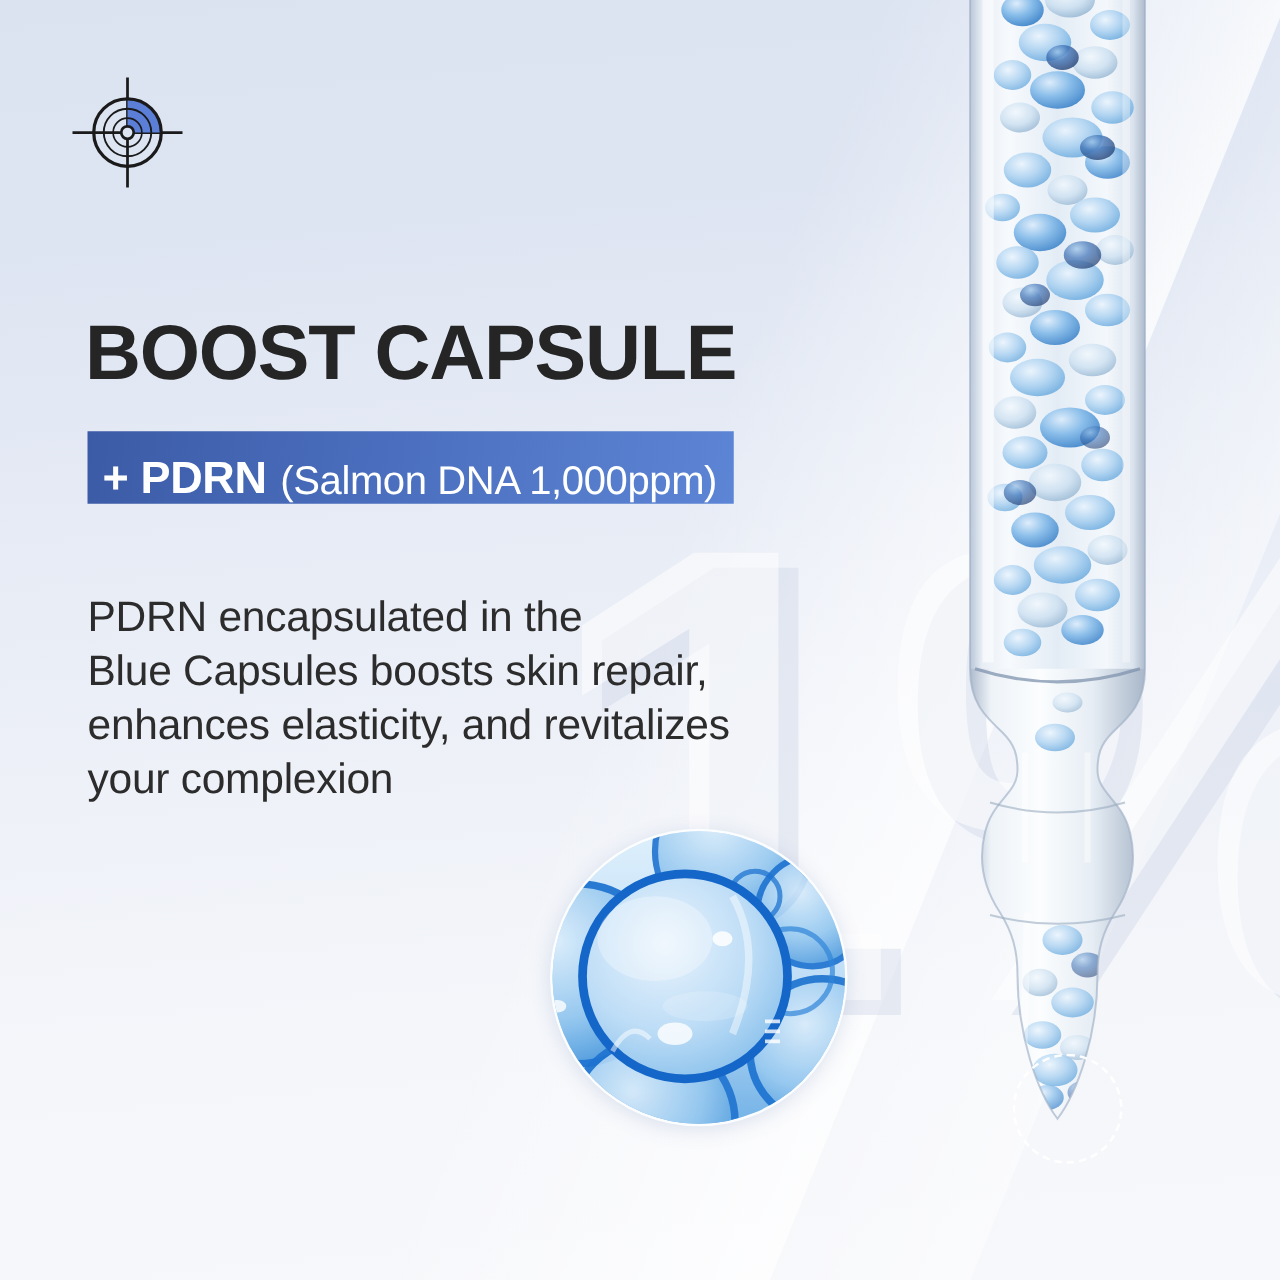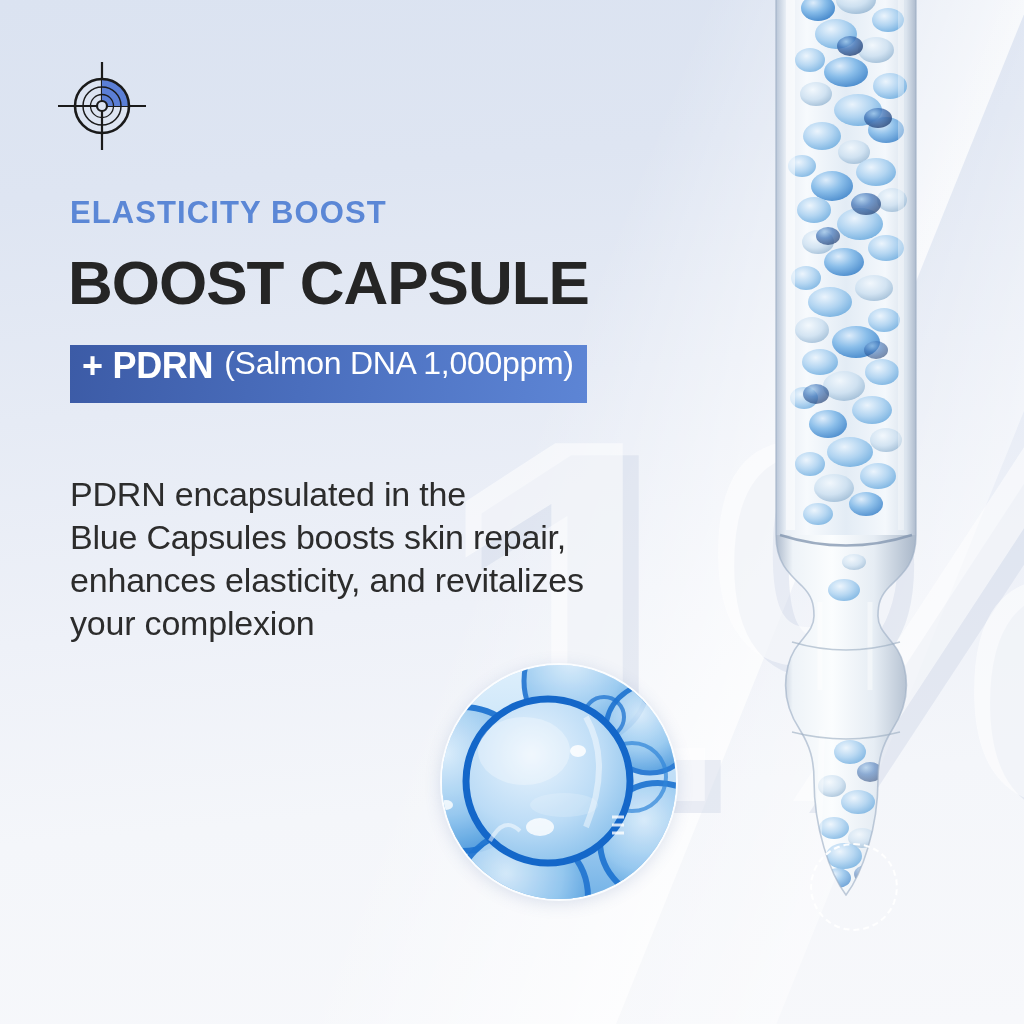--- a/index.html
+++ b/index.html
@@ -98,21 +98,21 @@
   }
 
   
   .band {
     position: absolute;
     left: 70px;
     top: 345px;
     height: 58px;
     padding: 0 13px 0 12px;
     display: flex;
-    align-items: flex-start;
+    align-items: flex-end;
     background: linear-gradient(100deg, #3c5ba6 0%, #4a6ebd 45%, #5d85d5 100%);
     white-space: nowrap;
   }
   .band-strong {
     font-size: 36px;
     font-weight: 700;
     color: #ffffff;
     letter-spacing: -0.3px;
   }
   .band-light {
@@ -185,21 +185,20 @@
   <svg class="logo" viewBox="0 0 92 92">
     <line x1="46" y1="2" x2="46" y2="90" stroke="#1A1A1A" stroke-width="2.2"></line>
     <line x1="2" y1="46" x2="90" y2="46" stroke="#1A1A1A" stroke-width="2.2"></line>
     <path d="M46 46 L46 19 A27 27 0 0 1 73 46 Z" fill="#5B7FD6"></path>
     <circle cx="46" cy="46" r="27" fill="none" stroke="#1A1A1A" stroke-width="2.6"></circle>
     <circle cx="46" cy="46" r="19" fill="none" stroke="#1A1A1A" stroke-width="1.5"></circle>
     <circle cx="46" cy="46" r="11.5" fill="none" stroke="#1A1A1A" stroke-width="1.3"></circle>
     <circle cx="46" cy="46" r="5" fill="#DCE4F2" stroke="#1A1A1A" stroke-width="2.2"></circle>
   </svg>
 
-  <div class="eyebrow">ELASTICITY BOOST</div>
 
   <div class="headline">BOOST CAPSULE</div>
 
   <div class="band">
     <span class="band-strong">+ PDRN</span>
     <span class="band-light">(Salmon DNA 1,000ppm)</span>
   </div>
 
   <div class="body-copy">PDRN encapsulated in the
 Blue Capsules boosts skin repair,

